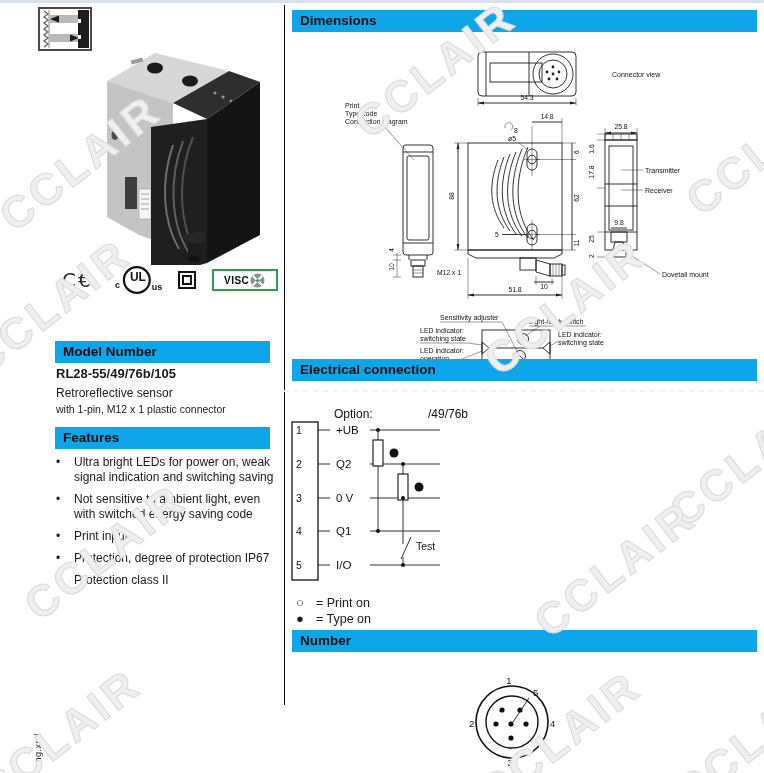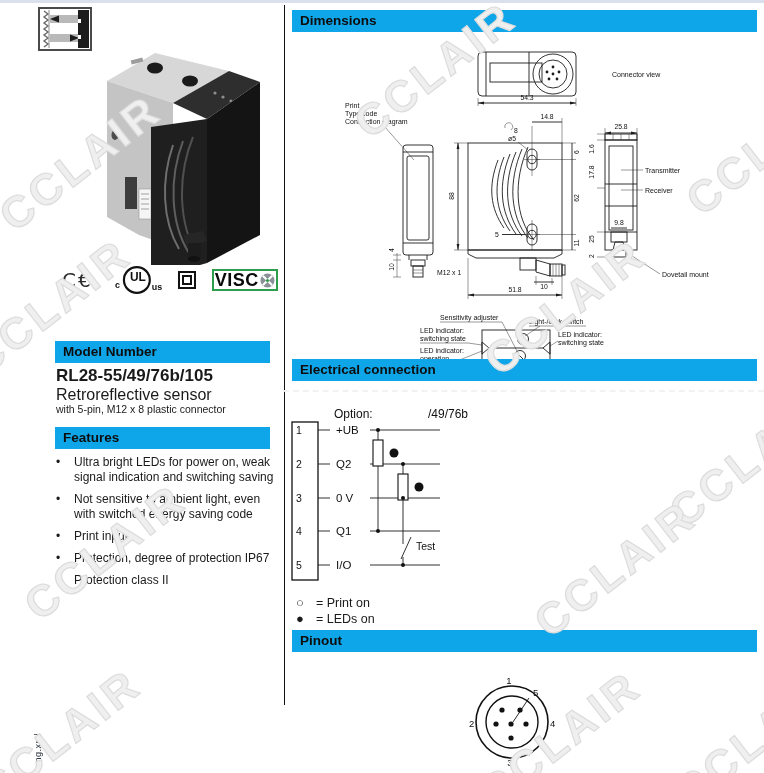--- a/index.html
+++ b/index.html
@@ -5,32 +5,32 @@
   html,body{margin:0;padding:0;}
   body{width:764px;height:773px;position:relative;background:#ffffff;
        font-family:"Liberation Sans","DejaVu Sans",sans-serif;color:#1a1a1a;overflow:hidden;}
   .abs{position:absolute;}
   .topstrip{left:0;top:0;width:764px;height:3px;background:#dbe1ec;}
   .vdivider{left:284px;top:5px;width:1px;height:700px;background:#111;}
   .bar{background:#0ea5e9;height:22px;line-height:22px;font-weight:bold;
        font-size:13.5px;color:#0d0d0d;padding-left:8px;box-sizing:border-box;}
   .bar-left{left:55px;width:215px;}
   .bar-right{left:292px;width:465px;}
-  .modelnum{left:56px;top:366px;width:220px;font-size:17px;font-weight:bold;}
-  .modeltype{left:56px;top:386px;width:220px;font-size:16px;}
+  .modelnum{left:56px;top:366px;width:220px;font-size:13px;font-weight:bold;}
+  .modeltype{left:56px;top:386px;width:220px;font-size:12px;}
   .modelconn{left:56px;top:403px;width:226px;font-size:10.5px;}
   .features{left:56px;top:455px;width:220px;font-size:12px;}
   .feat-item{display:flex;margin-bottom:7px;line-height:15px;}
   .feat-bullet{width:18px;flex:0 0 18px;}
   .certrow{left:62px;top:260px;width:216px;height:40px;display:flex;align-items:center;}
   .ce{font-family:"DejaVu Sans",sans-serif;font-size:20px;color:#2b2b2b;letter-spacing:2px;margin-right:18px;}
   .sqsq{width:14px;height:14px;border:2px solid #111;display:flex;align-items:center;justify-content:center;margin:0 16px 0 14px;}
   .sqsq-inner{width:6px;height:6px;border:2px solid #111;}
   .visco{width:62px;height:18px;border:2px solid #2f9e4c;display:flex;align-items:center;justify-content:center;background:#fff;}
-  .visco-txt{font-weight:bold;font-size:18px;letter-spacing:0.5px;color:#0a0a0a;}
+  .visco-txt{font-weight:bold;font-size:10px;letter-spacing:0.5px;color:#0a0a0a;}
   .legend{left:296px;top:595px;font-size:12.5px;line-height:16px;}
   .legend-row{display:flex;align-items:center;}
   .legend-sym{width:20px;font-size:13px;}
   .dashline{left:283px;top:390px;width:481px;border-top:2px dashed #f2f2f2;opacity:.95;}
   .sidefile{left:33px;top:733px;writing-mode:vertical-rl;transform:rotate(180deg);
             font-size:9px;color:#26303a;letter-spacing:0.5px;}
   .wm{position:absolute;font-size:44px;font-weight:bold;letter-spacing:4px;
       color:#efefef;-webkit-text-stroke:1.2px #dcdcdc;transform:rotate(-38deg);
       pointer-events:none;white-space:nowrap;}
   .wmlayer{left:0;top:0;width:764px;height:773px;z-index:40;pointer-events:none;overflow:hidden;}
@@ -107,21 +107,21 @@
       <circle cx="8.5" cy="8.5" r="1.6" fill="#2f9e4c"></circle>
     </svg>
   </div>
 </div>
 
 <div class="abs bar bar-left" style="top:341px">
   <span>Model Number</span>
 </div>
 <div class="abs modelnum">RL28-55/49/76b/105</div>
 <div class="abs modeltype">Retroreflective sensor</div>
-<div class="abs modelconn">with 5-pin, M12 x 8 plastic connector</div>
+<div class="abs modelconn">with 1-pin, M12 x 1 plastic connector</div>
 
 <div class="abs bar bar-left" style="top:427px">
   <span>Features</span>
 </div>
 <div class="abs features">
   <div class="feat-item">
     <span class="feat-bullet">•</span>
     <span>Ultra bright LEDs for power on, weak signal indication and switching saving</span>
   </div>
   <div class="feat-item">
@@ -378,26 +378,26 @@
   <text x="126" y="146" font-size="10.5">Test</text>
 </svg>
 
 <div class="abs legend">
   <div class="legend-row">
     <span class="legend-sym">○</span>
     <span>= Print on</span>
   </div>
   <div class="legend-row">
     <span class="legend-sym">●</span>
-    <span>= LEDs on</span>
+    <span>= Type on</span>
   </div>
 </div>
 
 <div class="abs bar bar-right" style="top:630px">
-  <span>Pinout</span>
+  <span>Number</span>
 </div>
 
 <svg class="abs" style="left:455px;top:672px" width="115" height="98" viewBox="0 0 115 98">
   <circle cx="57" cy="50" r="36" fill="none" stroke="#111" stroke-width="1.6"></circle>
   <circle cx="57" cy="50" r="26" fill="none" stroke="#111" stroke-width="1.4"></circle>
   <g fill="#111">
     <circle cx="47" cy="38" r="2.6"></circle>
       <circle cx="65" cy="38" r="2.6"></circle>
     <circle cx="41" cy="52" r="2.6"></circle>
       <circle cx="56" cy="52" r="2.6"></circle>

